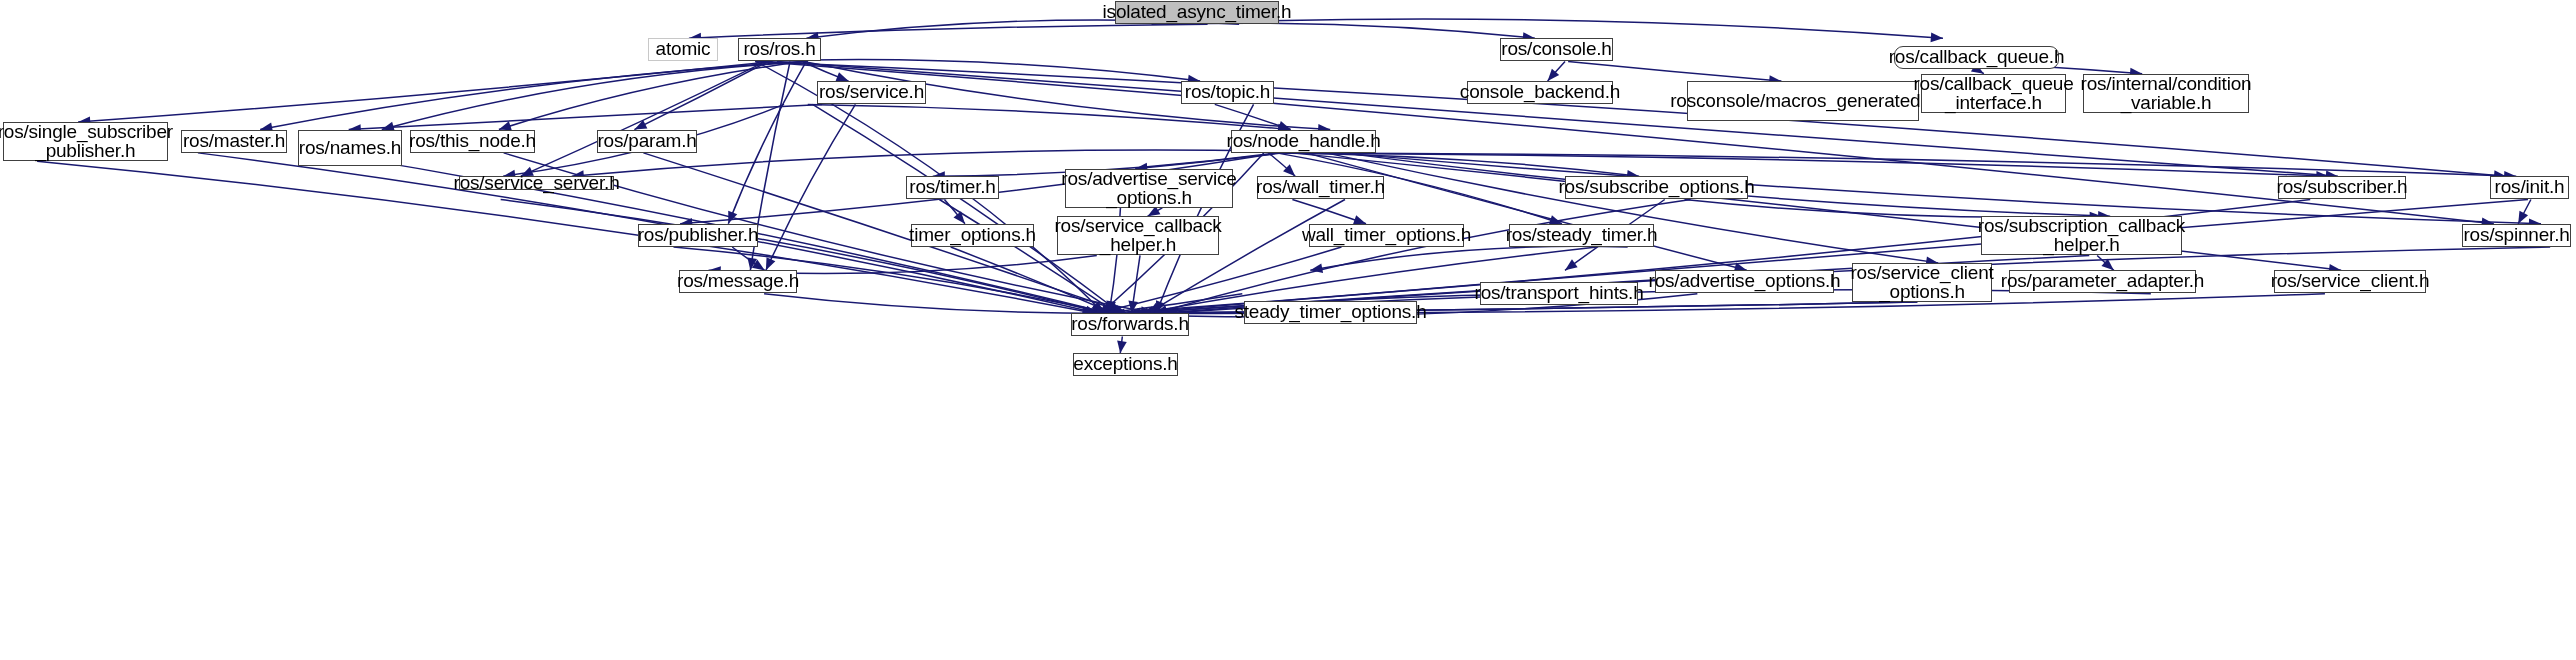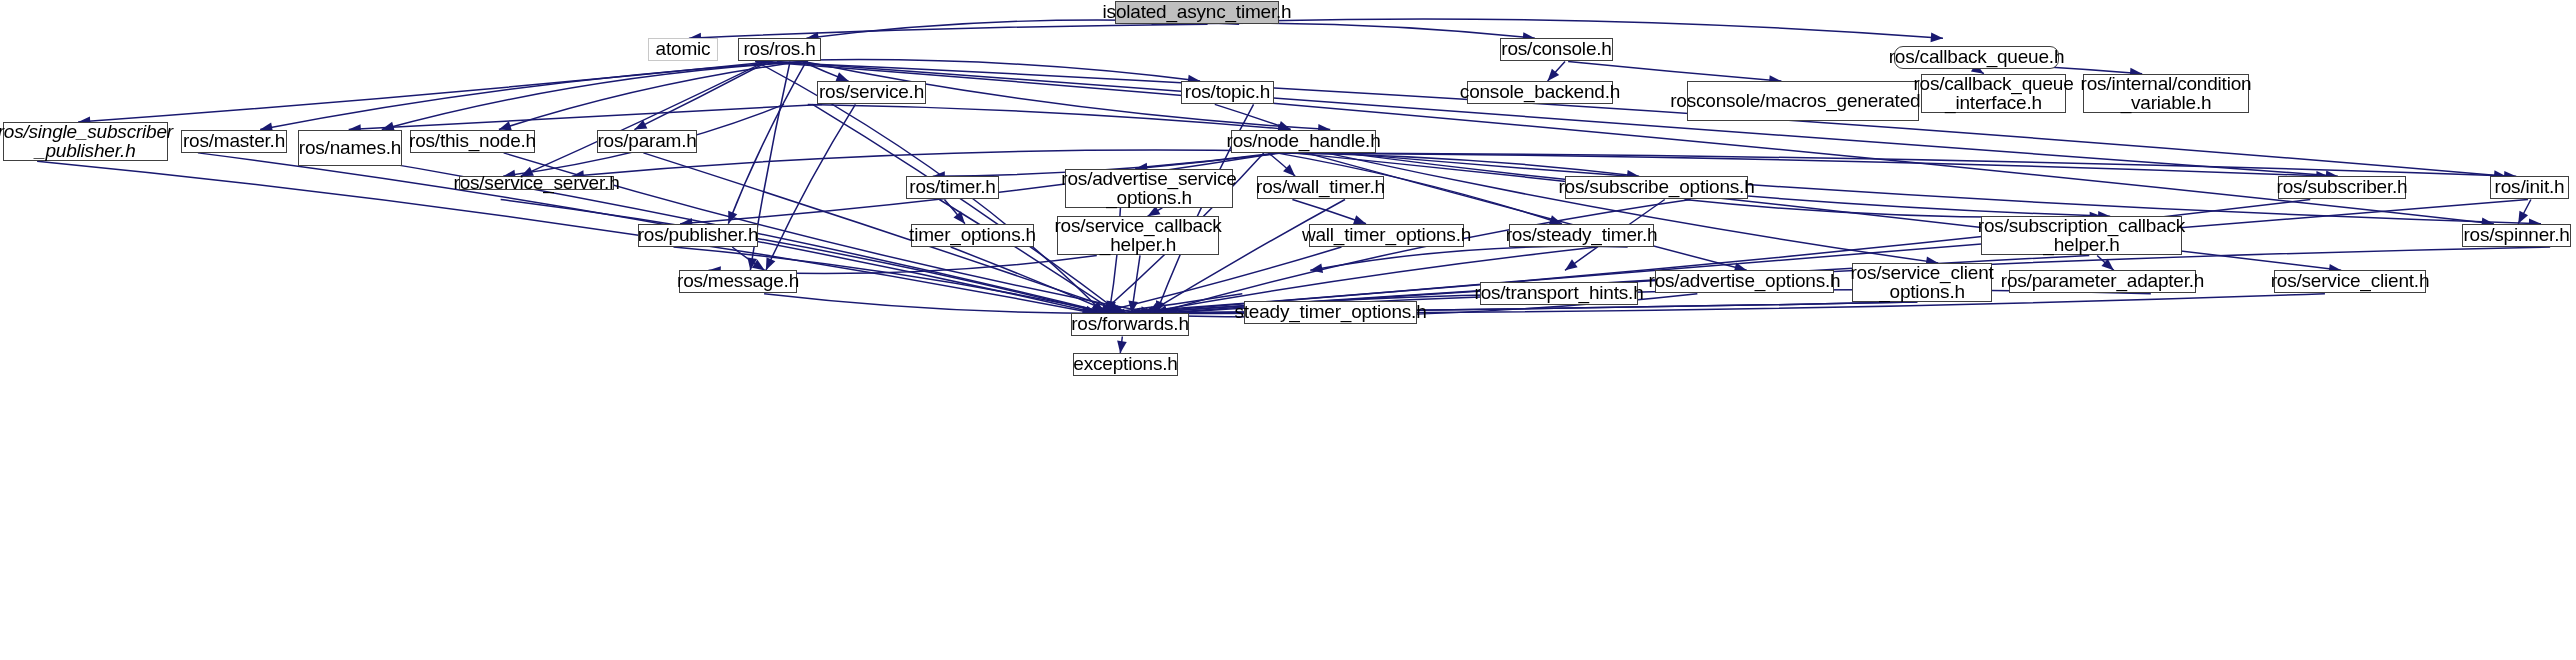--- a/index.html
+++ b/index.html
@@ -225,21 +225,21 @@
     <div class="gnode" style="left: 1500px; top: 38px; width: 113px; height: 23px;">ros/console.h</div>
     <div class="gnode" style="left: 1894px; top: 46px; width: 165px; height: 23px; border-radius: 9px;">ros/callback_queue.h</div>
     <div class="gnode" style="left: 769px; top: 81px; width: 109px; height: 23px; margin-left: 48px;">ros/service.h</div>
     <div class="gnode" style="left: 1181px; top: 81px; width: 93px; height: 23px;">ros/topic.h</div>
     <div class="gnode" style="left: 1467px; top: 81px; width: 146px; height: 23px;">console_backend.h</div>
     <div class="gnode" style="left: 1655px; top: 81px; width: 232px; height: 40px; margin-left: 32px;">rosconsole/macros_generated.h</div>
     <div class="gnode" style="left: 1921px; top: 74px; width: 145px; height: 39px;">ros/callback_queue
 _interface.h</div>
     <div class="gnode" style="left: 2083px; top: 74px; width: 166px; height: 39px;">ros/internal/condition
 _variable.h</div>
-    <div class="gnode" style="left: 2.8px; top: 122px; width: 165px; height: 39px; font-style: italic;">ros/single_subscriber
+    <div class="gnode" style="left: 2.8px; top: 122px; width: 165px; height: 39px;">ros/single_subscriber
 _publisher.h</div>
     <div class="gnode" style="left: 181px; top: 130px; width: 106px; height: 23px;">ros/master.h</div>
     <div class="gnode" style="left: 298px; top: 130px; width: 104px; height: 36px;">ros/names.h</div>
     <div class="gnode" style="left: 410px; top: 130px; width: 125px; height: 23px;">ros/this_node.h</div>
     <div class="gnode" style="left: 597px; top: 130px; width: 100px; height: 23px;">ros/param.h</div>
     <div class="gnode" style="left: 1231px; top: 130px; width: 145px; height: 23px;">ros/node_handle.h</div>
     <div class="gnode" style="left: 459px; top: 176px; width: 155px; height: 14px;">ros/service_server.h</div>
     <div class="gnode" style="left: 906px; top: 176px; width: 93px; height: 23px;">ros/timer.h</div>
     <div class="gnode" style="left: 1065px; top: 169px; width: 168px; height: 39px;">ros/advertise_service
 _options.h</div>

